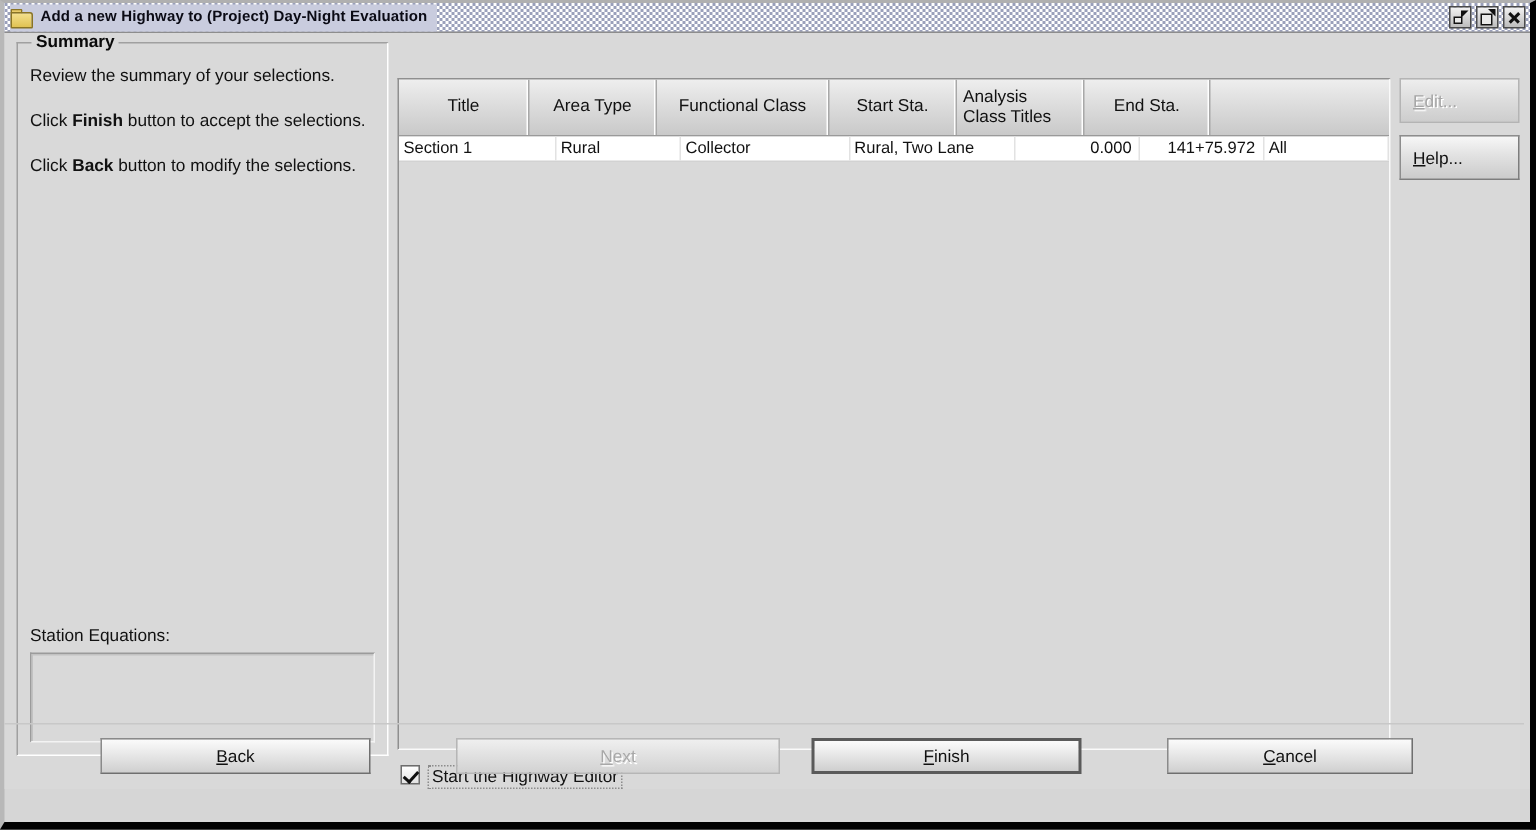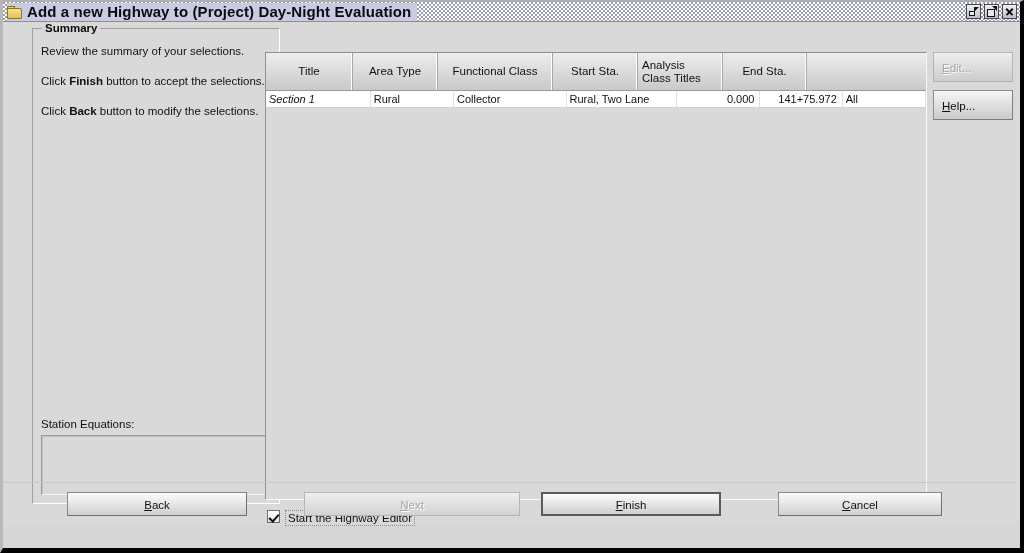--- a/index.html
+++ b/index.html
@@ -71,21 +71,21 @@
     content: "";
     position: absolute;
     left: 0; top: 3px;
     width: 13px; height: 9px;
     background: linear-gradient(#f4e08d, #e0c253);
     border: 1px solid #8a7424;
     border-radius: 0 2px 1px 1px;
   }
   .title-text {
     font-weight: bold;
-    font-size: 15px;
+    font-size: 10px;
     color: #0a0a14;
     white-space: nowrap;
     letter-spacing: 0.1px;
   }
   .title-btns {
     position: absolute;
     right: 3px;
     top: 2px;
     display: flex;
     gap: 3px;
@@ -130,21 +130,20 @@
   
   .summary-panel {
     position: absolute;
     left: 8px; top: 6px;
     width: 248px; height: 476px;
     box-sizing: border-box;
     border: 1px solid #a0a0a0;
     border-right-color: #ffffff;
     border-bottom-color: #ffffff;
     background: #d9d9d9;
-    margin-left: 21px;
   }
   .summary-legend {
     position: absolute;
     left: 9px; top: -7px;
     background: #d9d9d9;
     padding: 0 3px;
     font-weight: bold;
     font-size: 11.5px;
     color: #0a0a0a;
   }
@@ -392,21 +391,21 @@
           <div class="th" style="width: 115px;">Functional Class</div>
           <div class="th" style="width: 85px;">Start Sta.</div>
           <div class="th left-al two-line" style="width: 85px;">
             <span>Analysis</span>
             <span style="font-weight: normal;">Class Titles</span>
           </div>
           <div class="th" style="width: 84px;">End Sta.</div>
         </div>
       <div id="tbody">
           <div class="trow">
-            <div class="td" style="width: 107px; font-style: italic;">Section 1</div>
+            <div class="td" style="width: 107px;">Section 1</div>
             <div class="td" style="width: 85px;">Rural</div>
             <div class="td" style="width: 115px;">Collector</div>
             <div class="td" style="width: 113px;">Rural, Two Lane</div>
             <div class="td num" style="width: 85px;">0.000</div>
             <div class="td num" style="width: 84px;">141+75.972</div>
             <div class="td" style="width: 85px;">All</div>
           </div>
         </div>
       <div class="tbody-fill"></div>
     </div>

